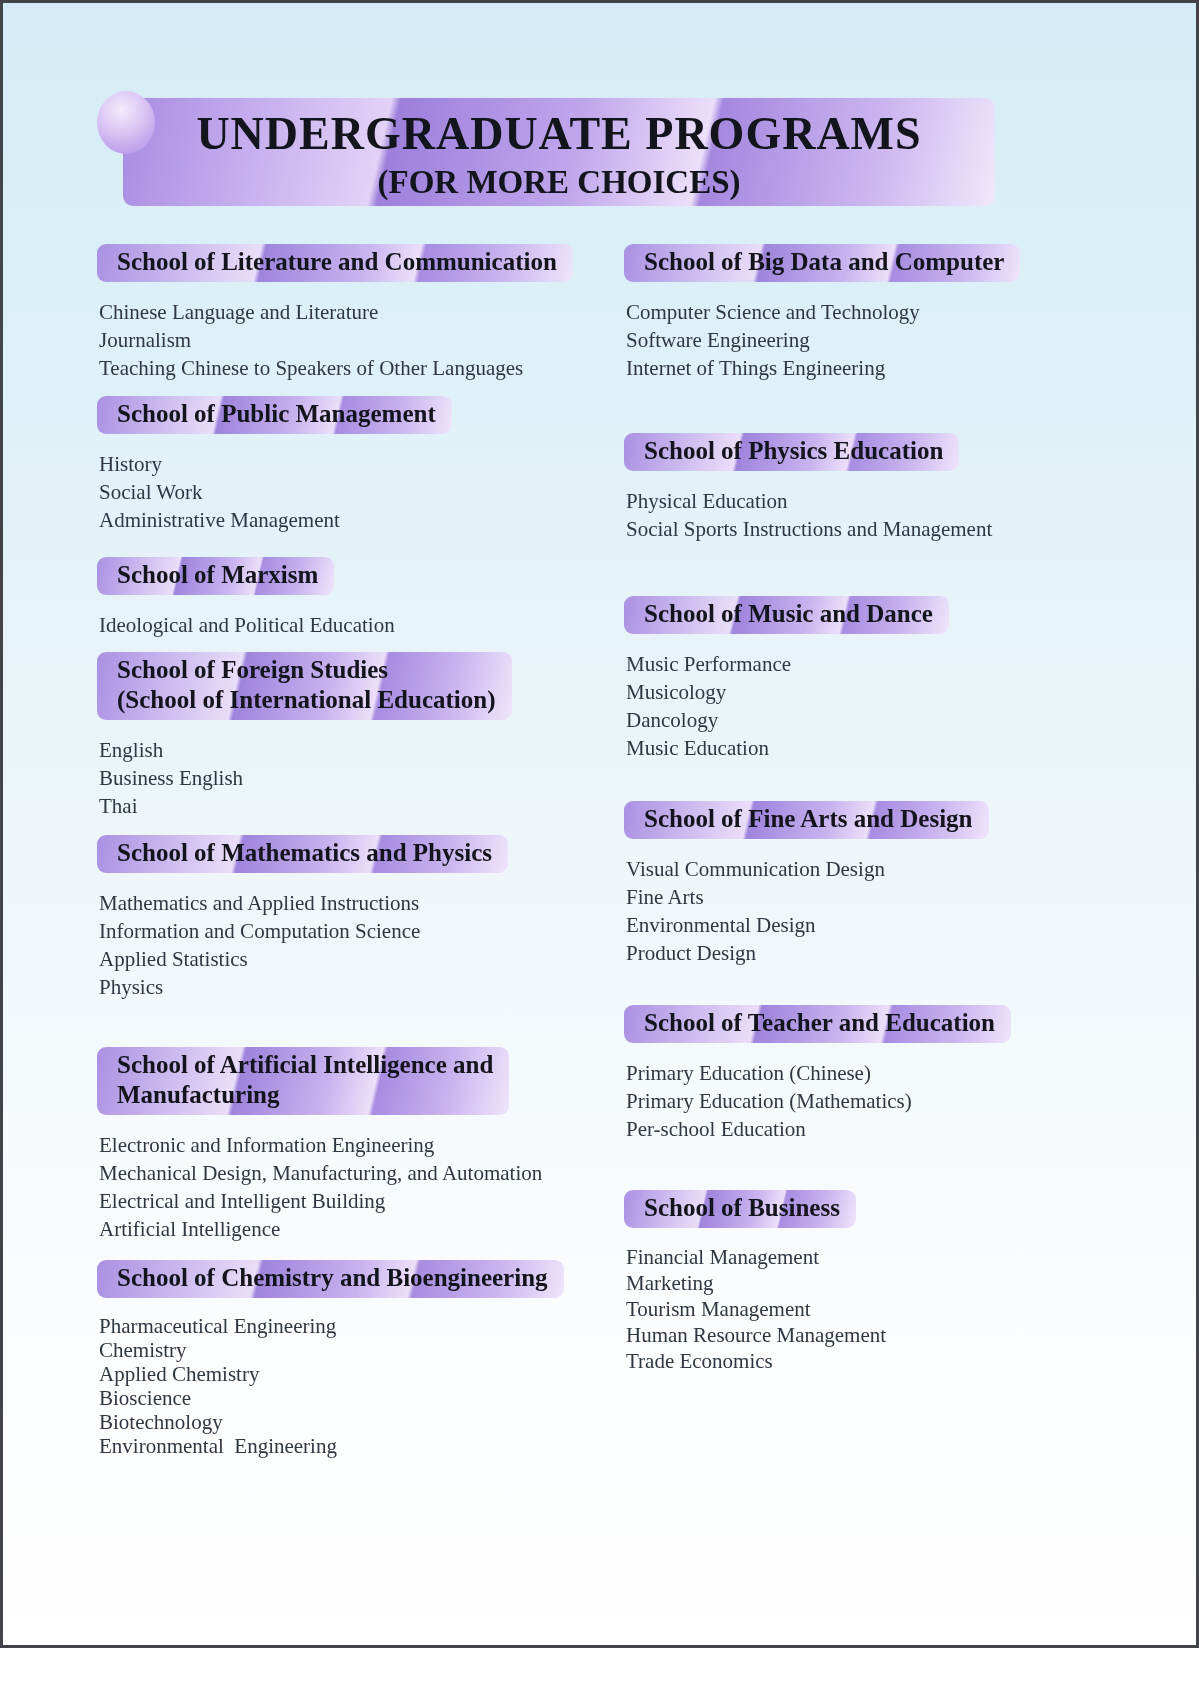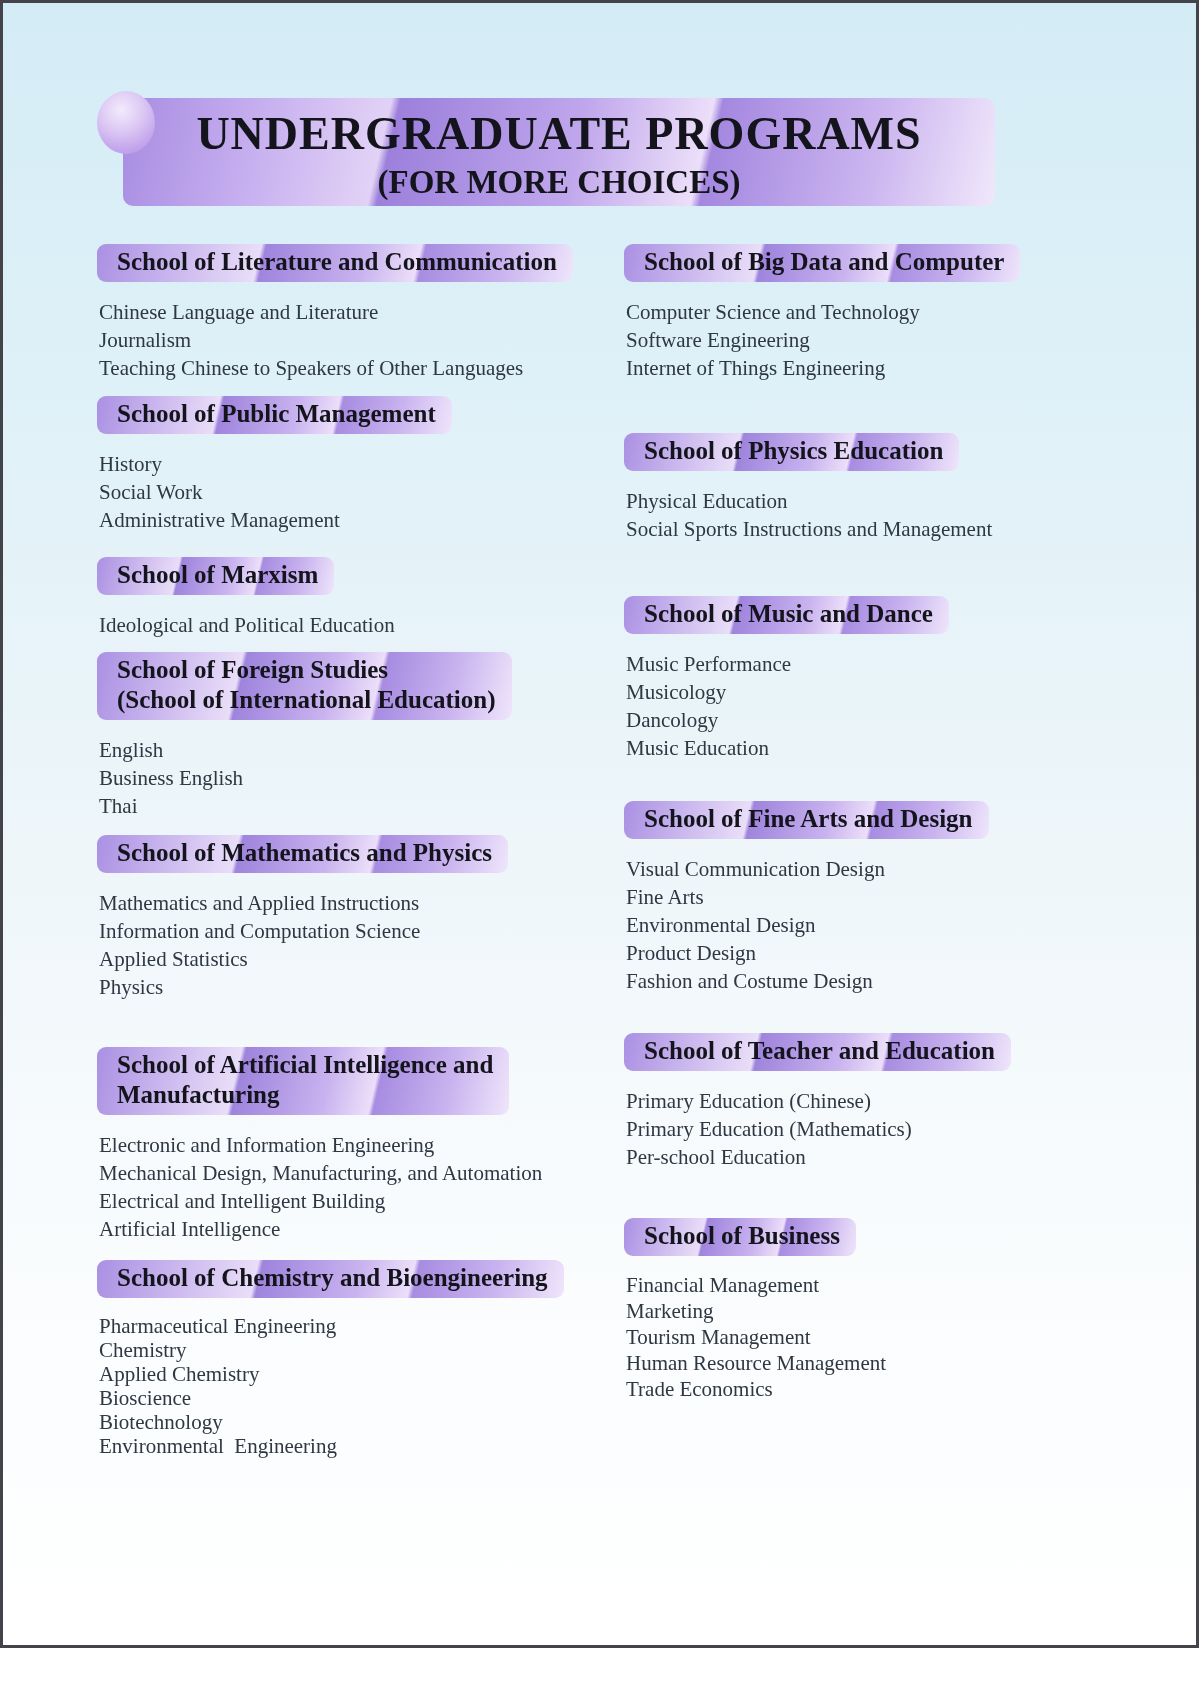--- a/index.html
+++ b/index.html
@@ -224,21 +224,20 @@
 
   <div class="section">
     <div class="banner">
       <span class="banner-label">School of Fine Arts and Design</span>
     </div>
     <div class="programs">
             <div class="program">Visual Communication Design</div>
             <div class="program">Fine Arts</div>
             <div class="program">Environmental Design</div>
             <div class="program">Product Design</div>
-            <div class="program">Fashion and Costume Design</div>
           </div>
   </div>
 
   <div class="section">
     <div class="banner">
       <span class="banner-label">School of Teacher and Education</span>
     </div>
     <div class="programs">
             <div class="program">Primary Education (Chinese)</div>
             <div class="program">Primary Education (Mathematics)</div>

